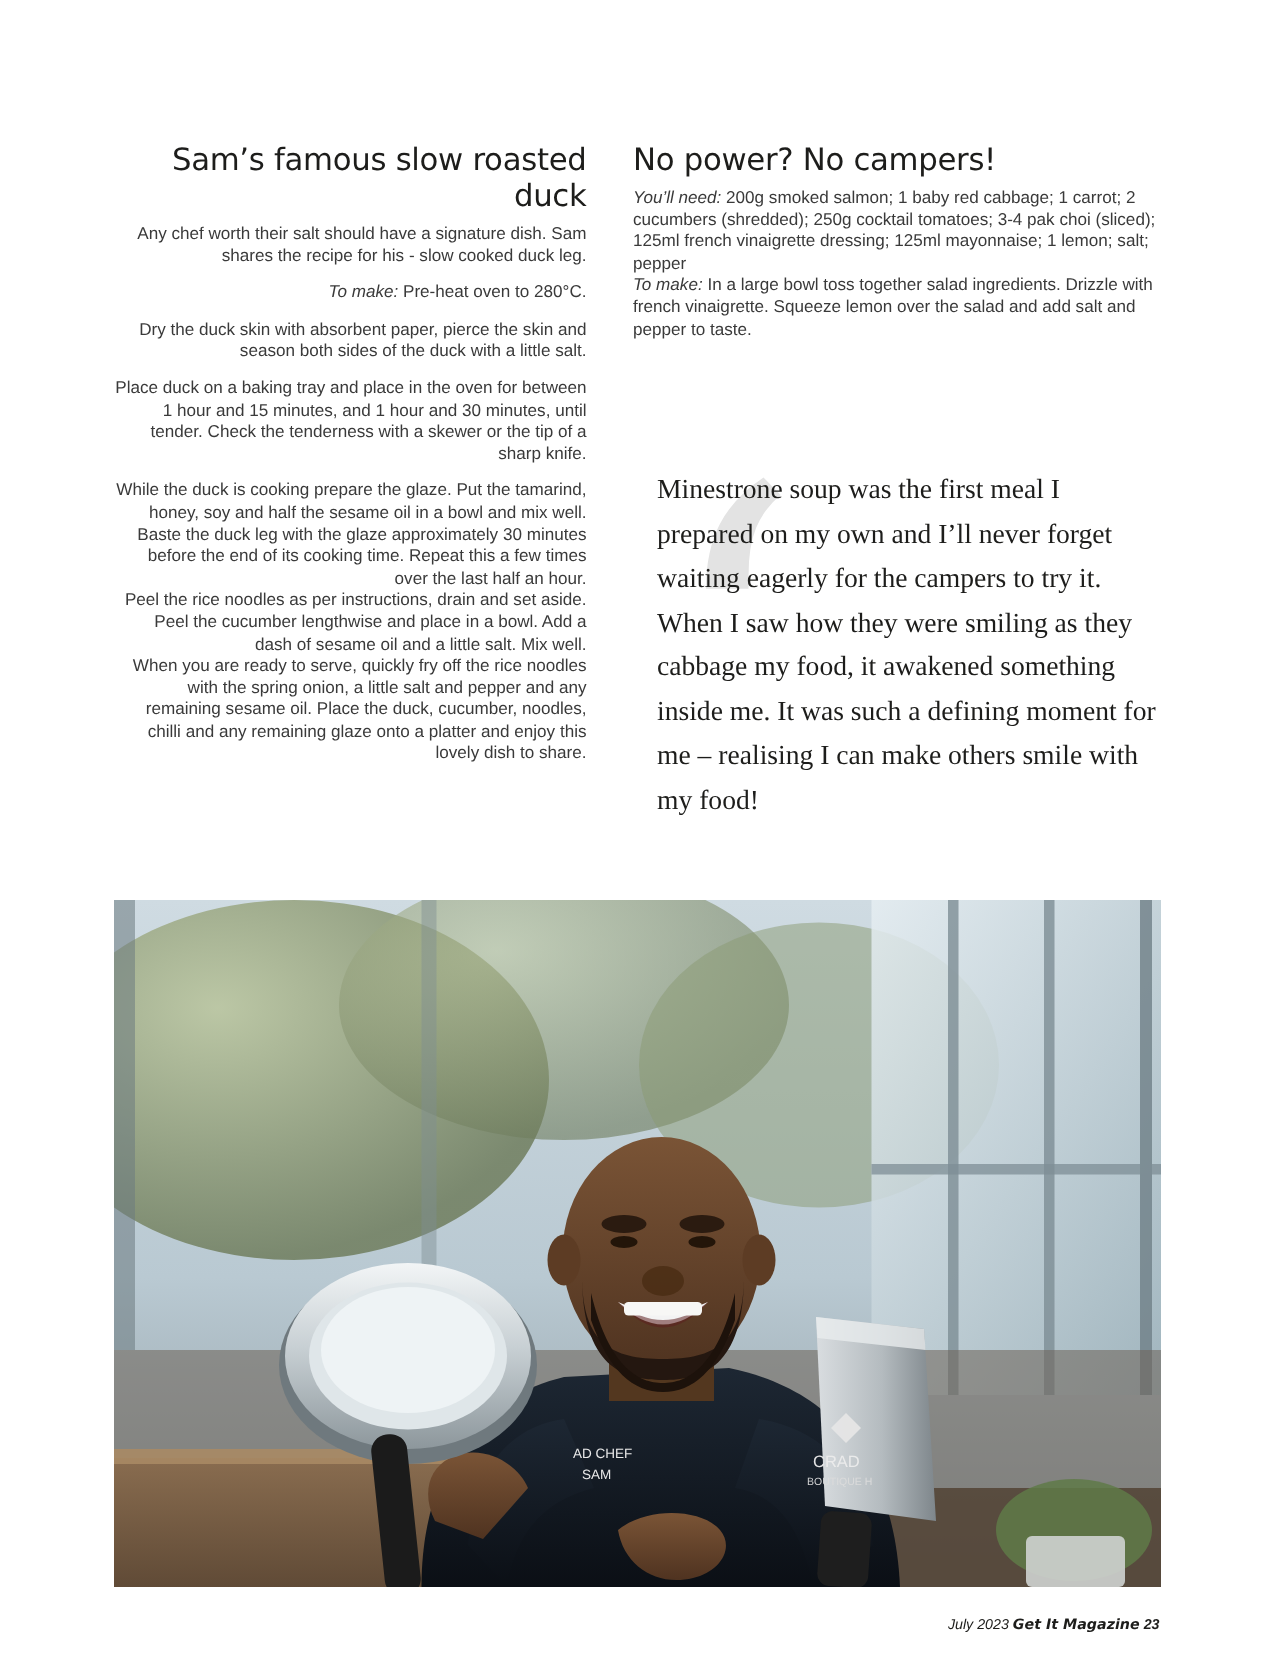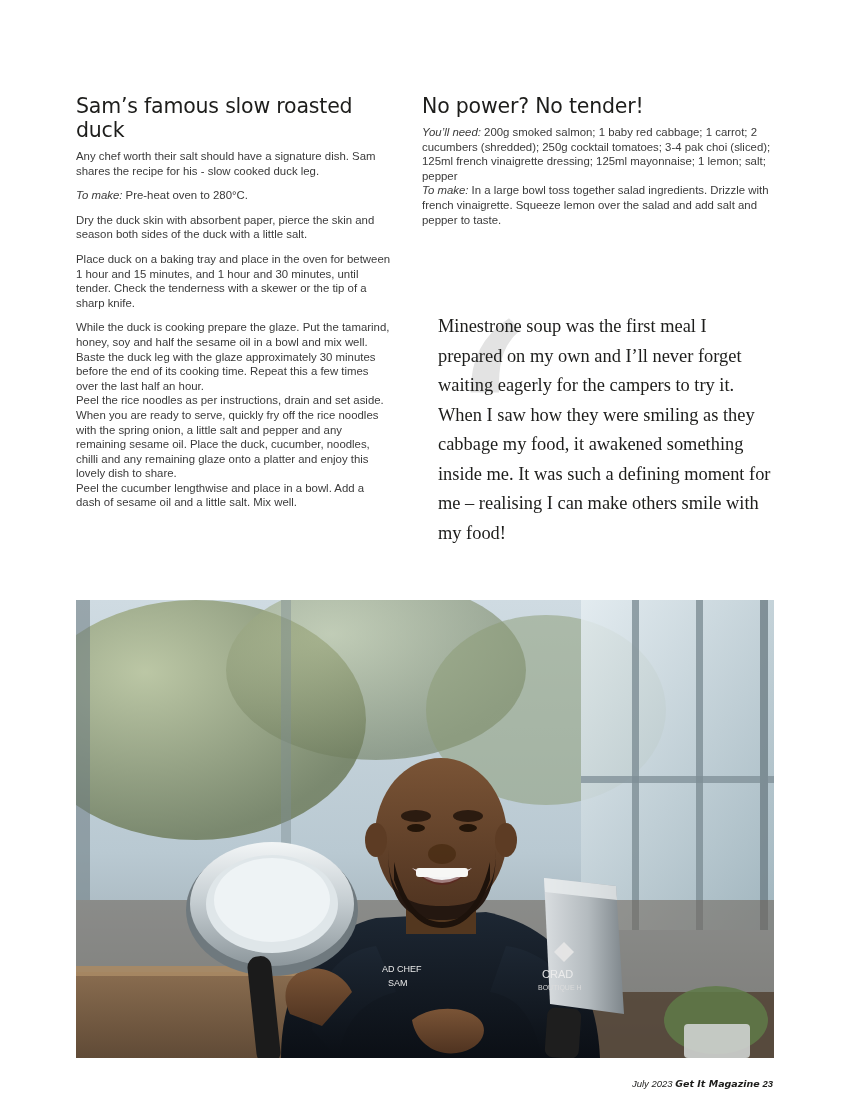--- a/index.html
+++ b/index.html
@@ -19,21 +19,21 @@
     width: 849px; height: 1113px;
   }
 
   
   .col {
     position: absolute;
     font-size: 11.4px;
     line-height: 14.6px;
     color: #3a3a3a;
   }
-  .col-left  { left: 76px;  top: 94px;  width: 315px; }
+  .col-left  { left: 76px;  top: 94px;  width: 315px; text-align: right; }
   .col-right { left: 422px; top: 94px;  width: 352px; }
 
   .headline {
     font-family: "DejaVu Sans", sans-serif;
     font-size: 20.5px;
     line-height: 24px;
     font-weight: 400;
     color: #1d1d1b;
     letter-spacing: -0.2px;
     margin: 0 0 7px 0;
@@ -110,26 +110,26 @@
 
     <p>
       <span class="ital">To make:</span><span> Pre-heat oven to 280°C.</span>
     </p>
 
     <p>Dry the duck skin with absorbent paper, pierce the skin and season both sides of the duck with a little salt.</p>
     <p>Place duck on a baking tray and place in the oven for between 1 hour and 15 minutes, and 1 hour and 30 minutes, until tender. Check the tenderness with a skewer or the tip of a sharp knife.</p>
     <p class="tight">While the duck is cooking prepare the glaze. Put the tamarind, honey, soy and half the sesame oil in a bowl and mix well.</p>
     <p class="tight">Baste the duck leg with the glaze approximately 30 minutes before the end of its cooking time. Repeat this a few times over the last half an hour.</p>
     <p class="tight">Peel the rice noodles as per instructions, drain and set aside.</p>
+    <p class="tight">Peel the cucumber lengthwise and place in a bowl. Add a dash of sesame oil and a little salt. Mix well.</p>
     <p class="tight">When you are ready to serve, quickly fry off the rice noodles with the spring onion, a little salt and pepper and any remaining sesame oil. Place the duck, cucumber, noodles, chilli and any remaining glaze onto a platter and enjoy this lovely dish to share.</p>
-    <p class="tight">Peel the cucumber lengthwise and place in a bowl. Add a dash of sesame oil and a little salt. Mix well.</p>
   </div>
 
   <div class="col col-right">
-    <h1 class="headline">No power? No tender!</h1>
+    <h1 class="headline">No power? No campers!</h1>
 
 
     <p class="tight">
       <span class="ital">You’ll need:</span><span> 200g smoked salmon; 1 baby red cabbage; 1 carrot; 2 cucumbers (shredded); 250g cocktail tomatoes; 3-4 pak choi (sliced); 125ml french vinaigrette dressing; 125ml mayonnaise; 1 lemon; salt; pepper</span>
     </p>
 
     <p>
       <span class="ital">To make:</span><span> In a large bowl toss together salad ingredients. Drizzle with french vinaigrette. Squeeze lemon over the salad and add salt and pepper to taste.</span>
     </p>
   </div>

